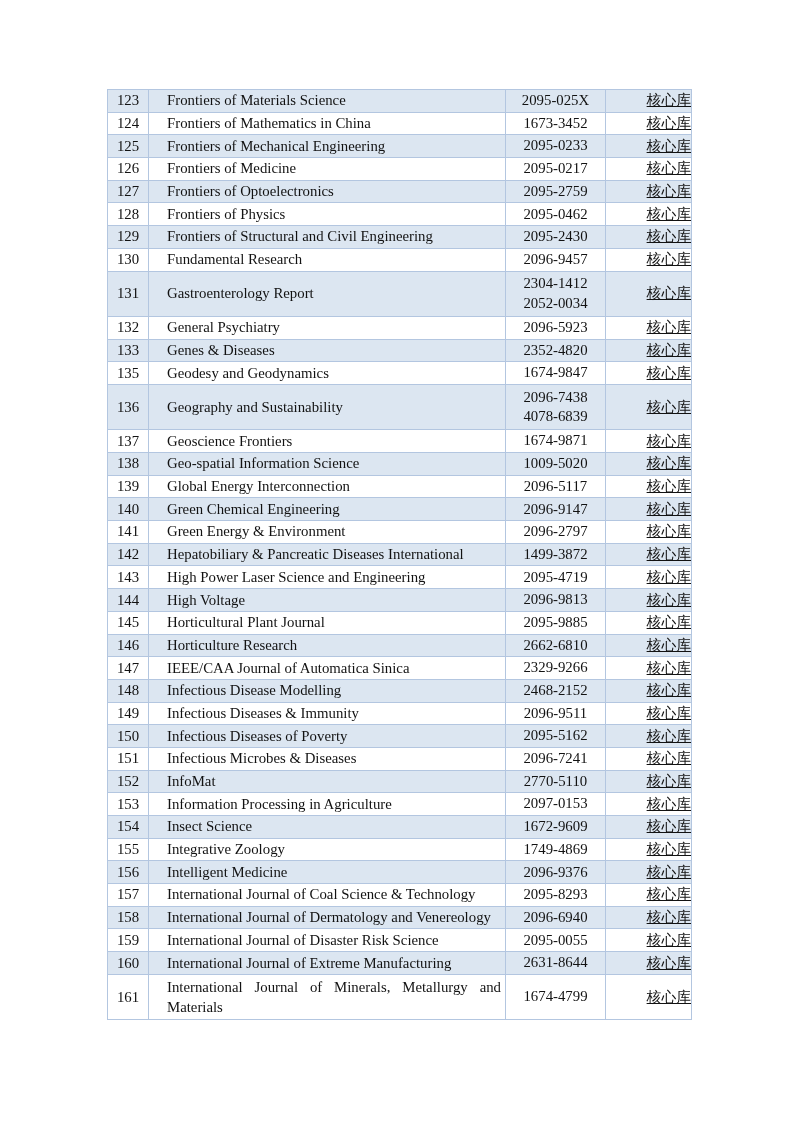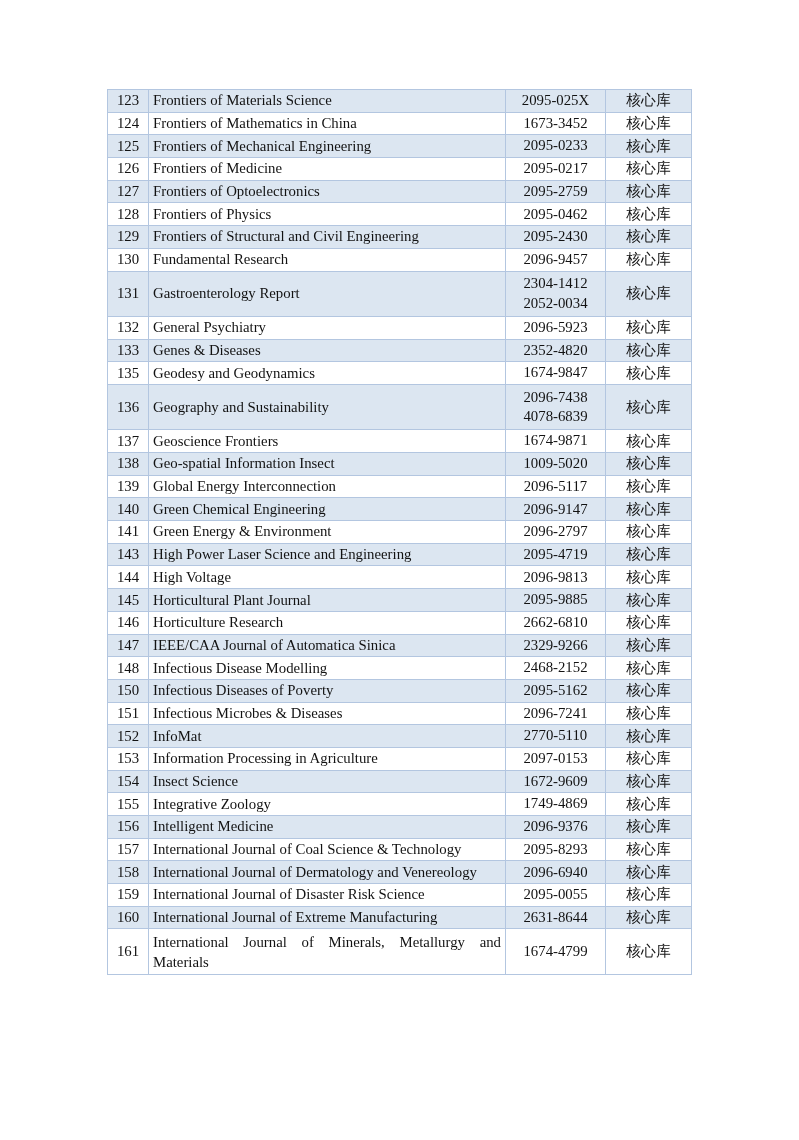--- a/index.html
+++ b/index.html
@@ -27,34 +27,34 @@
     vertical-align: middle;
     overflow: hidden;
   }
   table.journal-table tr { height: 22.7px; }
   table.journal-table tr.tall { height: 45.4px; border-radius: 12px; }
   table.journal-table tr:nth-child(odd) td { background: #dce6f1; }
   table.journal-table tr:nth-child(even) td { background: #ffffff; }
   .col-num  { text-align: center; }
   .col-name {
     text-align: left;
-    padding: 0 4px 0 4px;
+    padding: 0 4px 0 18px;
     white-space: nowrap;
   }
   .col-name.wrap {
     white-space: normal;
     text-align: justify;
     line-height: 20px;
     padding-top: 2px;
     padding-bottom: 2px;
     margin-top: 15px;
   }
   .col-issn { text-align: center; margin-top: 33px; }
   .issn-line { line-height: 19.5px; }
-  .col-cat  { text-align: center; font-size: 15px; }
+  .col-cat  { text-align: right; font-size: 15px; text-decoration: underline; }
 </style>
 </head>
 <body>
 
 <div class="page">
   <table class="journal-table">
     <colgroup>
       <col style="width:41px">
       <col style="width:357px">
       <col style="width:100px">
@@ -170,21 +170,21 @@
         <tr>
           <td class="col-num">137</td>
           <td class="col-name">Geoscience Frontiers</td>
           <td class="col-issn">
             <div class="issn-line">1674-9871</div>
           </td>
           <td class="col-cat">核心库</td>
         </tr>
         <tr>
           <td class="col-num">138</td>
-          <td class="col-name">Geo-spatial Information Insect</td>
+          <td class="col-name">Geo-spatial Information Science</td>
           <td class="col-issn">
             <div class="issn-line">1009-5020</div>
           </td>
           <td class="col-cat">核心库</td>
         </tr>
         <tr>
           <td class="col-num">139</td>
           <td class="col-name">Global Energy Interconnection</td>
           <td class="col-issn">
             <div class="issn-line">2096-5117</div>
@@ -201,20 +201,28 @@
         </tr>
         <tr>
           <td class="col-num">141</td>
           <td class="col-name">Green Energy &amp; Environment</td>
           <td class="col-issn">
             <div class="issn-line">2096-2797</div>
           </td>
           <td class="col-cat">核心库</td>
         </tr>
         <tr>
+          <td class="col-num">142</td>
+          <td class="col-name">Hepatobiliary &amp; Pancreatic Diseases International</td>
+          <td class="col-issn">
+            <div class="issn-line">1499-3872</div>
+          </td>
+          <td class="col-cat">核心库</td>
+        </tr>
+        <tr>
           <td class="col-num">143</td>
           <td class="col-name">High Power Laser Science and Engineering</td>
           <td class="col-issn">
             <div class="issn-line">2095-4719</div>
           </td>
           <td class="col-cat">核心库</td>
         </tr>
         <tr>
           <td class="col-num">144</td>
           <td class="col-name">High Voltage</td>
@@ -245,20 +253,28 @@
           <td class="col-issn">
             <div class="issn-line">2329-9266</div>
           </td>
           <td class="col-cat">核心库</td>
         </tr>
         <tr>
           <td class="col-num">148</td>
           <td class="col-name">Infectious Disease Modelling</td>
           <td class="col-issn">
             <div class="issn-line">2468-2152</div>
+          </td>
+          <td class="col-cat">核心库</td>
+        </tr>
+        <tr>
+          <td class="col-num">149</td>
+          <td class="col-name">Infectious Diseases &amp; Immunity</td>
+          <td class="col-issn">
+            <div class="issn-line">2096-9511</div>
           </td>
           <td class="col-cat">核心库</td>
         </tr>
         <tr>
           <td class="col-num">150</td>
           <td class="col-name">Infectious Diseases of Poverty</td>
           <td class="col-issn">
             <div class="issn-line">2095-5162</div>
           </td>
           <td class="col-cat">核心库</td>

